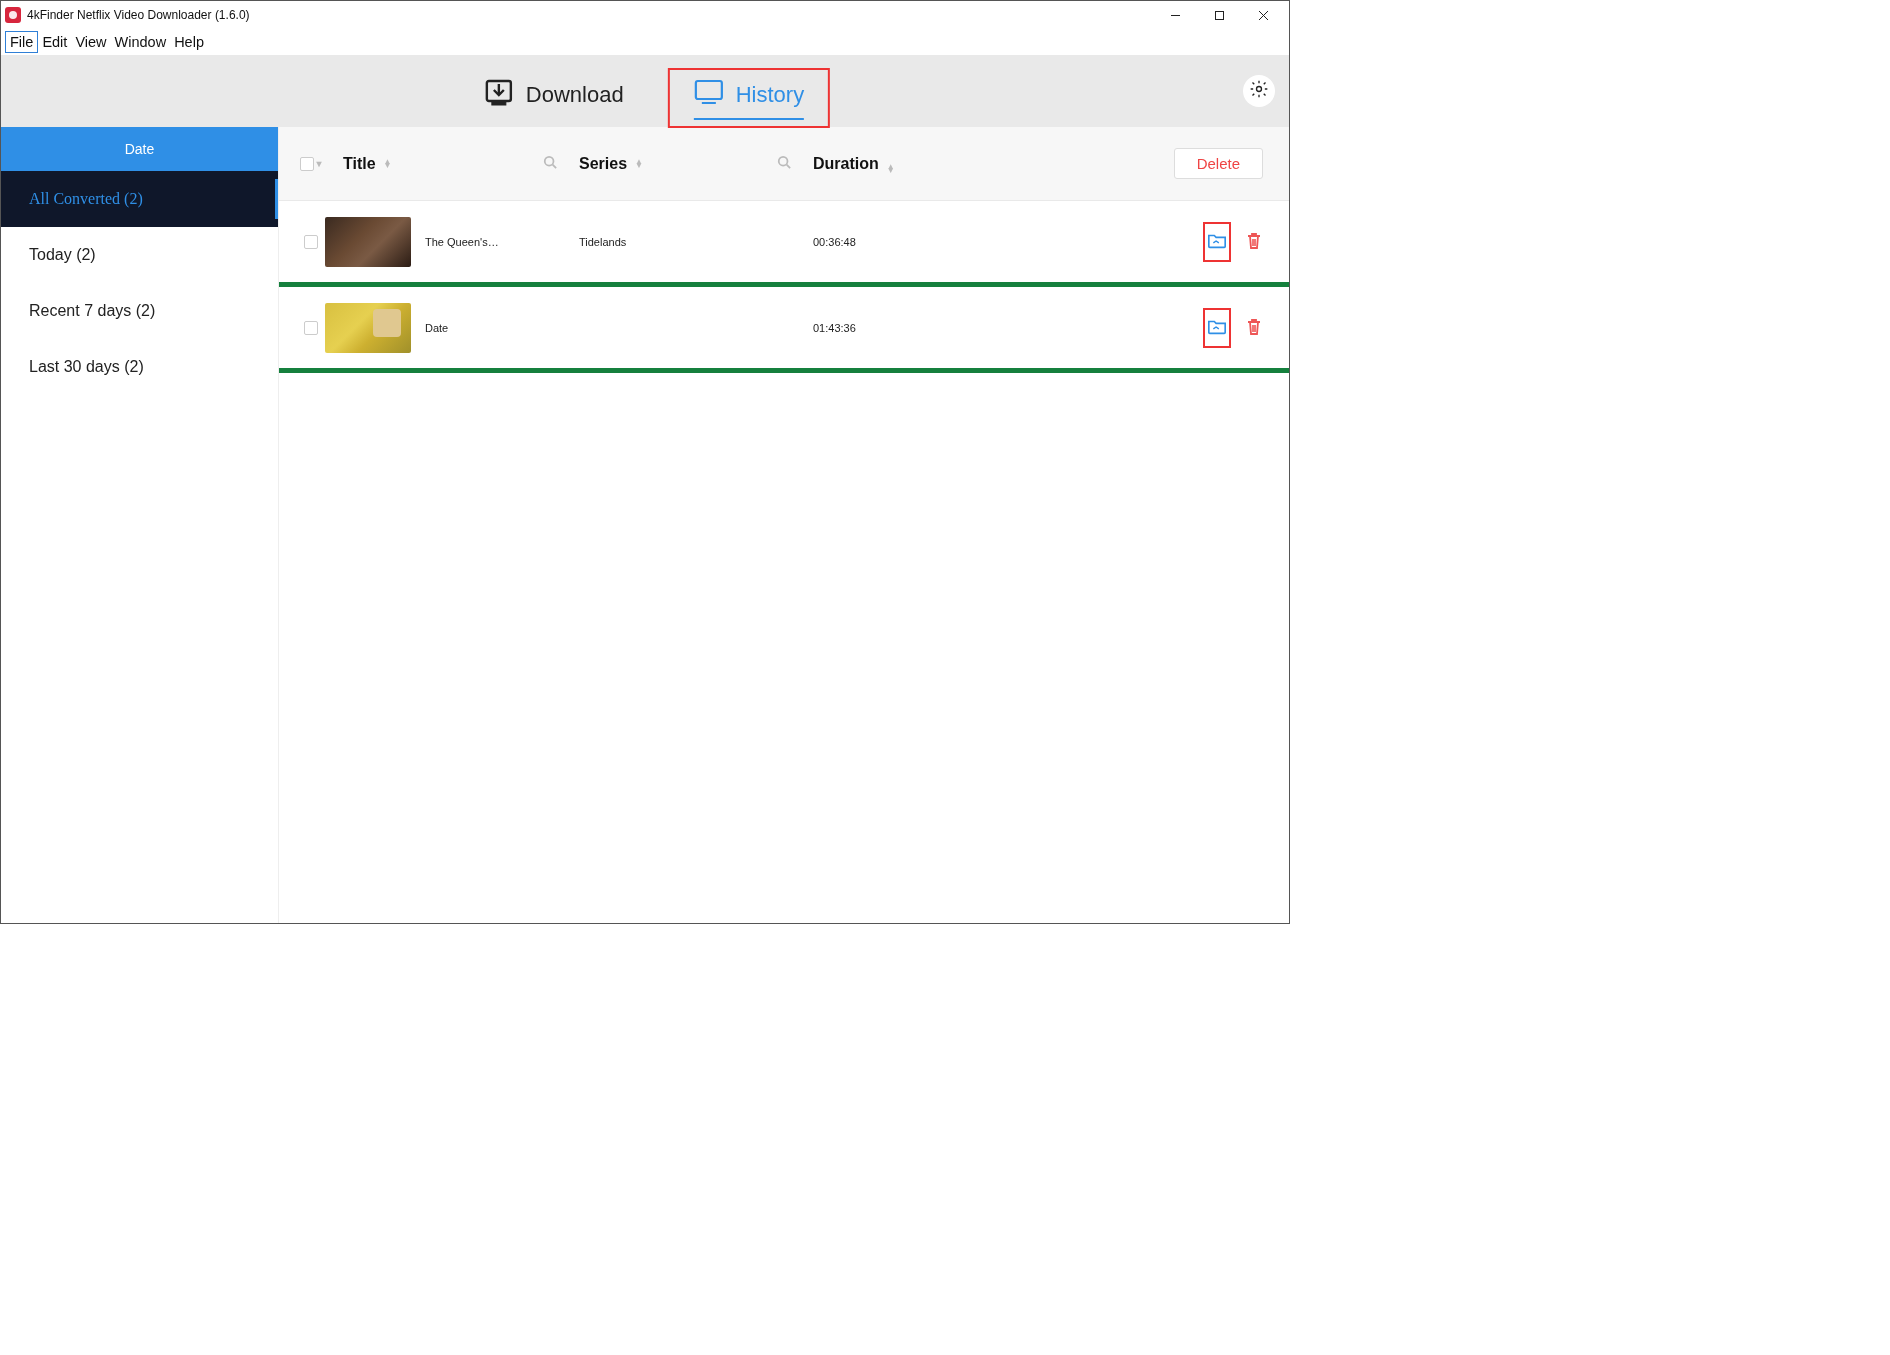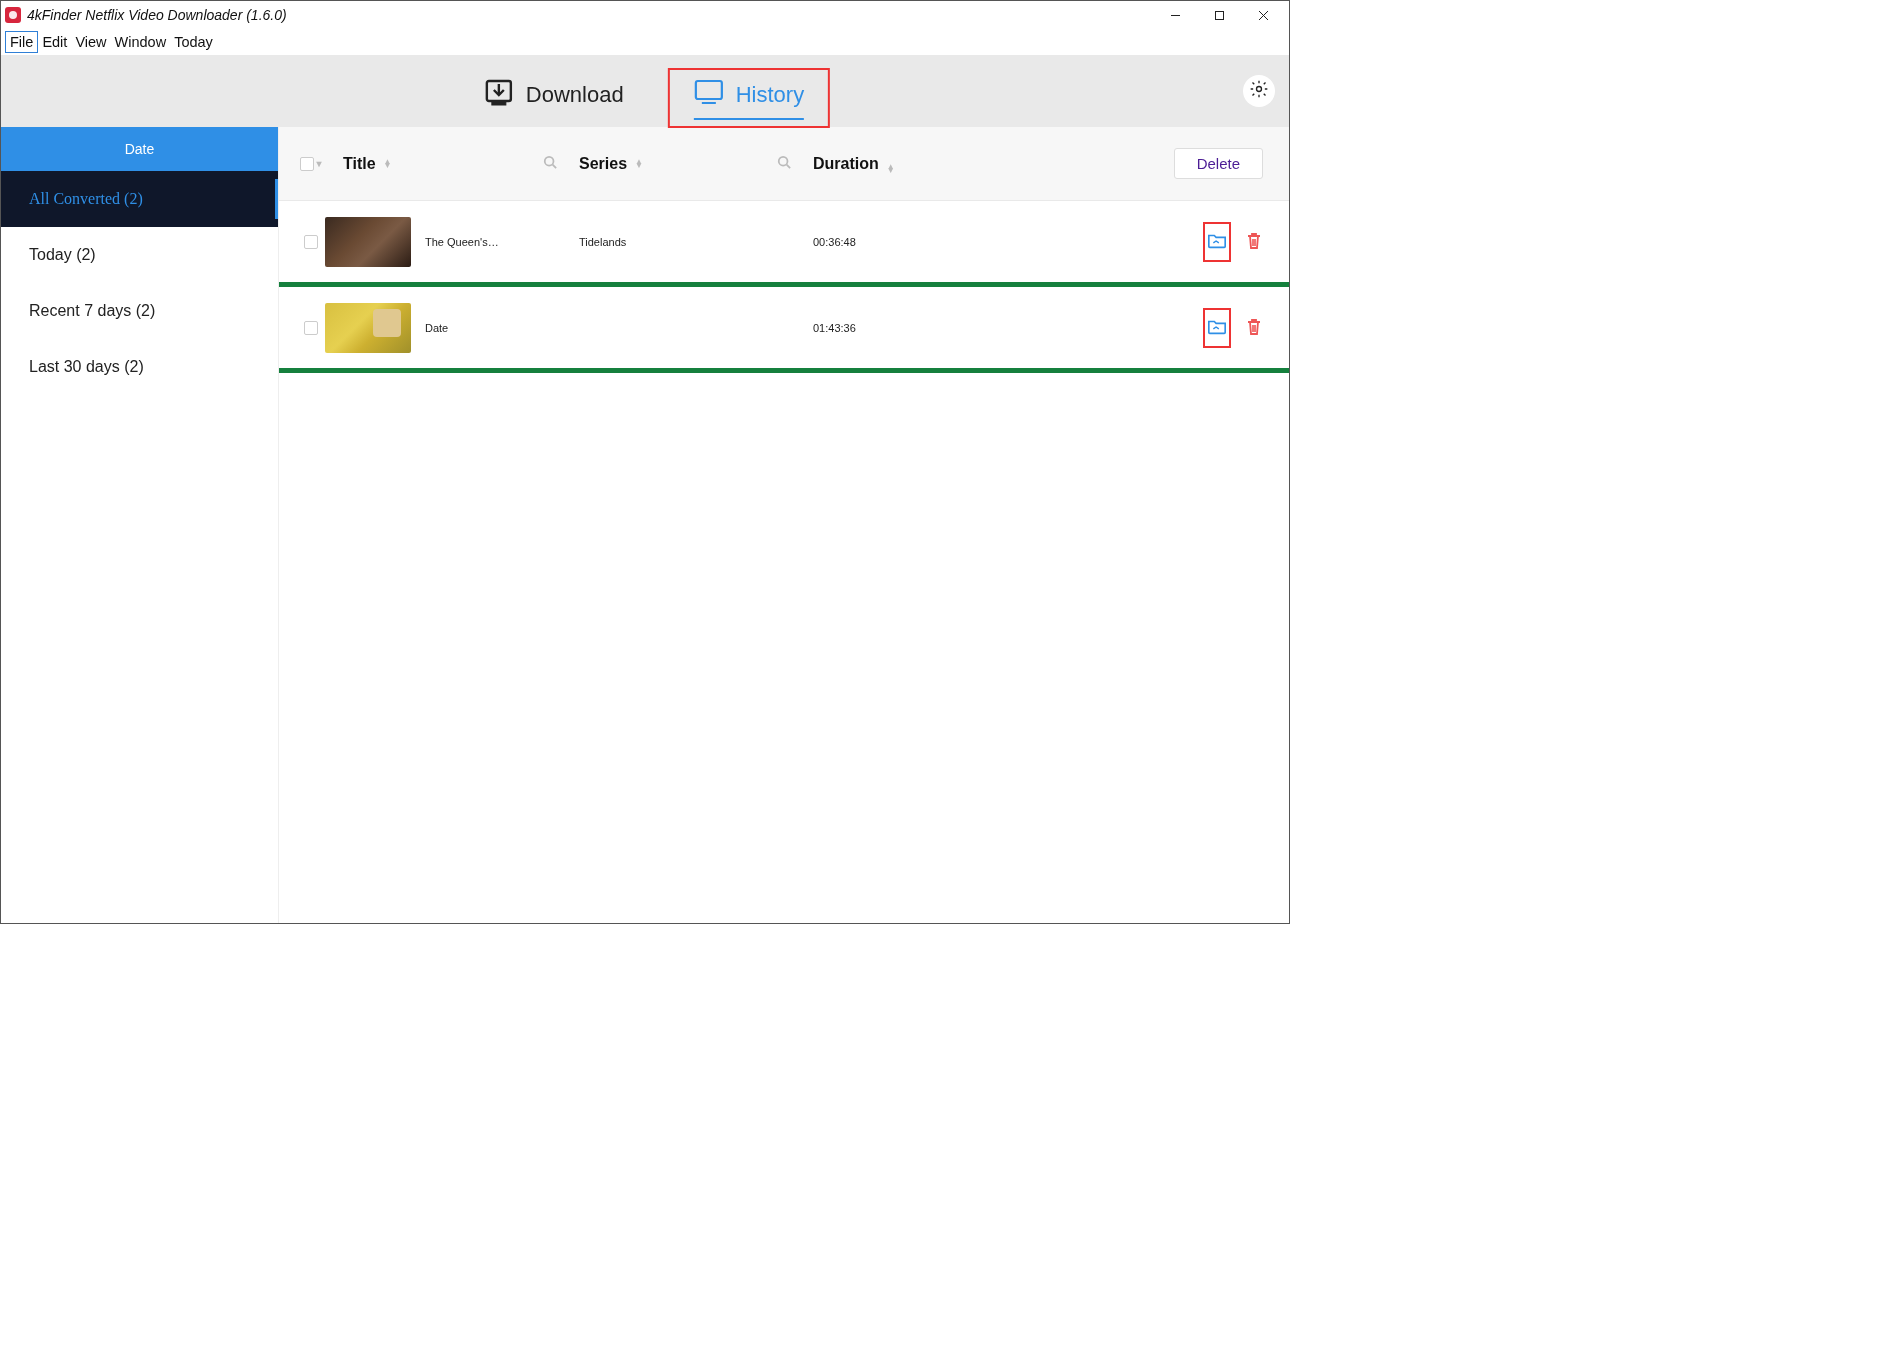--- a/index.html
+++ b/index.html
@@ -1,20 +1,20 @@
 <!DOCTYPE html>
 <html><head>
 <meta charset="utf-8">
 <style>
   * { box-sizing: border-box; margin: 0; padding: 0; font-family: "Segoe UI", Arial, sans-serif; }
   html, body { width: 1290px; height: 924px; background: #fff; }
   .window { width: 1290px; height: 924px; border: 1px solid #555; background: #fff; display: flex; flex-direction: column; }
 
   
-  .titlebar { height: 28px; display: flex; align-items: center; padding: 0 4px; font-size: 14px; color: #111; font-style: italic; }
+  .titlebar { height: 28px; display: flex; align-items: center; padding: 0 4px; font-size: 12px; color: #111; }
   .titlebar .app-icon { width: 16px; height: 16px; background: #d7263d; border-radius: 3px; margin-right: 6px; display:flex; align-items:center; justify-content:center; }
   .titlebar .app-icon svg { width:10px; height:10px; }
   .titlebar .title-text { flex: 0 0 auto; }
   .titlebar .spacer { flex: 1; }
   .titlebar .win-btn { width: 44px; height: 28px; display:flex; align-items:center; justify-content:center; cursor:pointer; }
   .titlebar .win-btn svg { width:11px; height:11px; stroke:#222; stroke-width:1; fill:none; }
 
   
   .menubar { height: 26px; display:flex; align-items:center; padding: 0 4px; font-size: 14.5px; color:#111; border-bottom: 0; }
   .menubar .menu-item { padding: 2px 4px; cursor:pointer; }
@@ -45,21 +45,21 @@
   .col-check { width:64px; display:flex; align-items:center; justify-content:center; gap:2px; }
   .col-title { flex: 0 0 236px; display:flex; align-items:center; position:relative; }
   .col-series { flex: 0 0 234px; display:flex; align-items:center; position:relative; }
   .col-duration { flex: 0 0 200px; display:flex; align-items:flex-end; }
   .col-actions { flex:1; display:flex; align-items:center; justify-content:flex-end; padding-right: 26px; gap:16px; }
   .sort-arrows { display:inline-flex; flex-direction:column; margin-left:8px; line-height:4px; color:#bbb; font-size:8px; }
   .hdr-search { position:absolute; right:22px; color:#bbb; }
   .hdr-search svg{ width:14px; height:14px; stroke:#bbb; fill:none; stroke-width:2; }
   .chk { width:14px; height:14px; border:1.5px solid #ccc; border-radius:2px; background:#fff; cursor:pointer; }
   .chev { color:#bbb; font-size:10px; }
-  .del-btn { border:1px solid #ddd; color:#4c1d95; padding:6px 22px; font-size:15px; border-radius:3px; background:#fff; cursor:pointer; }
+  .del-btn { border:1px solid #ddd; color:#ef4444; padding:6px 22px; font-size:15px; border-radius:3px; background:#fff; cursor:pointer; }
 
   .row { height:86px; border-bottom:5px solid #15803d; display:flex; align-items:center; font-size:11px; color:#222; }
   .row .thumb { width:86px; height:50px; margin-left: -18px; margin-right: 14px; border-radius:2px; overflow:hidden; }
   .row .col-title { flex:0 0 236px; display:flex; align-items:center; }
   .row .title-text { white-space:nowrap; overflow:hidden; text-overflow:ellipsis; max-width: 116px; }
 
   .thumb.a { background: linear-gradient(135deg, #3a2a20 0%, #6a4a33 40%, #7a5a44 60%, #2b1c14 100%); }
   .thumb.b { background: linear-gradient(135deg, #d8c040 0%, #e6d050 40%, #cdb030 60%, #a0902a 100%); position:relative; }
   .thumb.b::after{ content:""; position:absolute; right:10px; top:6px; width:28px; height:28px; background:#e0c890; border-radius:4px; }
 
@@ -100,21 +100,21 @@
           <line x1="10" y1="1" x2="1" y2="10"></line>
         </svg>
       </div>
   </div>
 
   <div class="menubar">
     <div class="menu-item active">File</div>
     <div class="menu-item">Edit</div>
     <div class="menu-item">View</div>
     <div class="menu-item">Window</div>
-    <div class="menu-item">Today</div>
+    <div class="menu-item">Help</div>
   </div>
 
   <div class="toolbar">
     <div class="center">
       <div class="nav-btn">
         <span class="dl-icon">
           <svg viewBox="0 0 30 28">
               <rect x="3" y="3" width="24" height="20" rx="2" fill="none" stroke="#222" stroke-width="2.4"></rect>
               <line x1="15" y1="6" x2="15" y2="16" stroke="#222" stroke-width="2.4"></line>
               <polyline points="10,12 15,17 20,12" fill="none" stroke="#222" stroke-width="2.4"></polyline>

